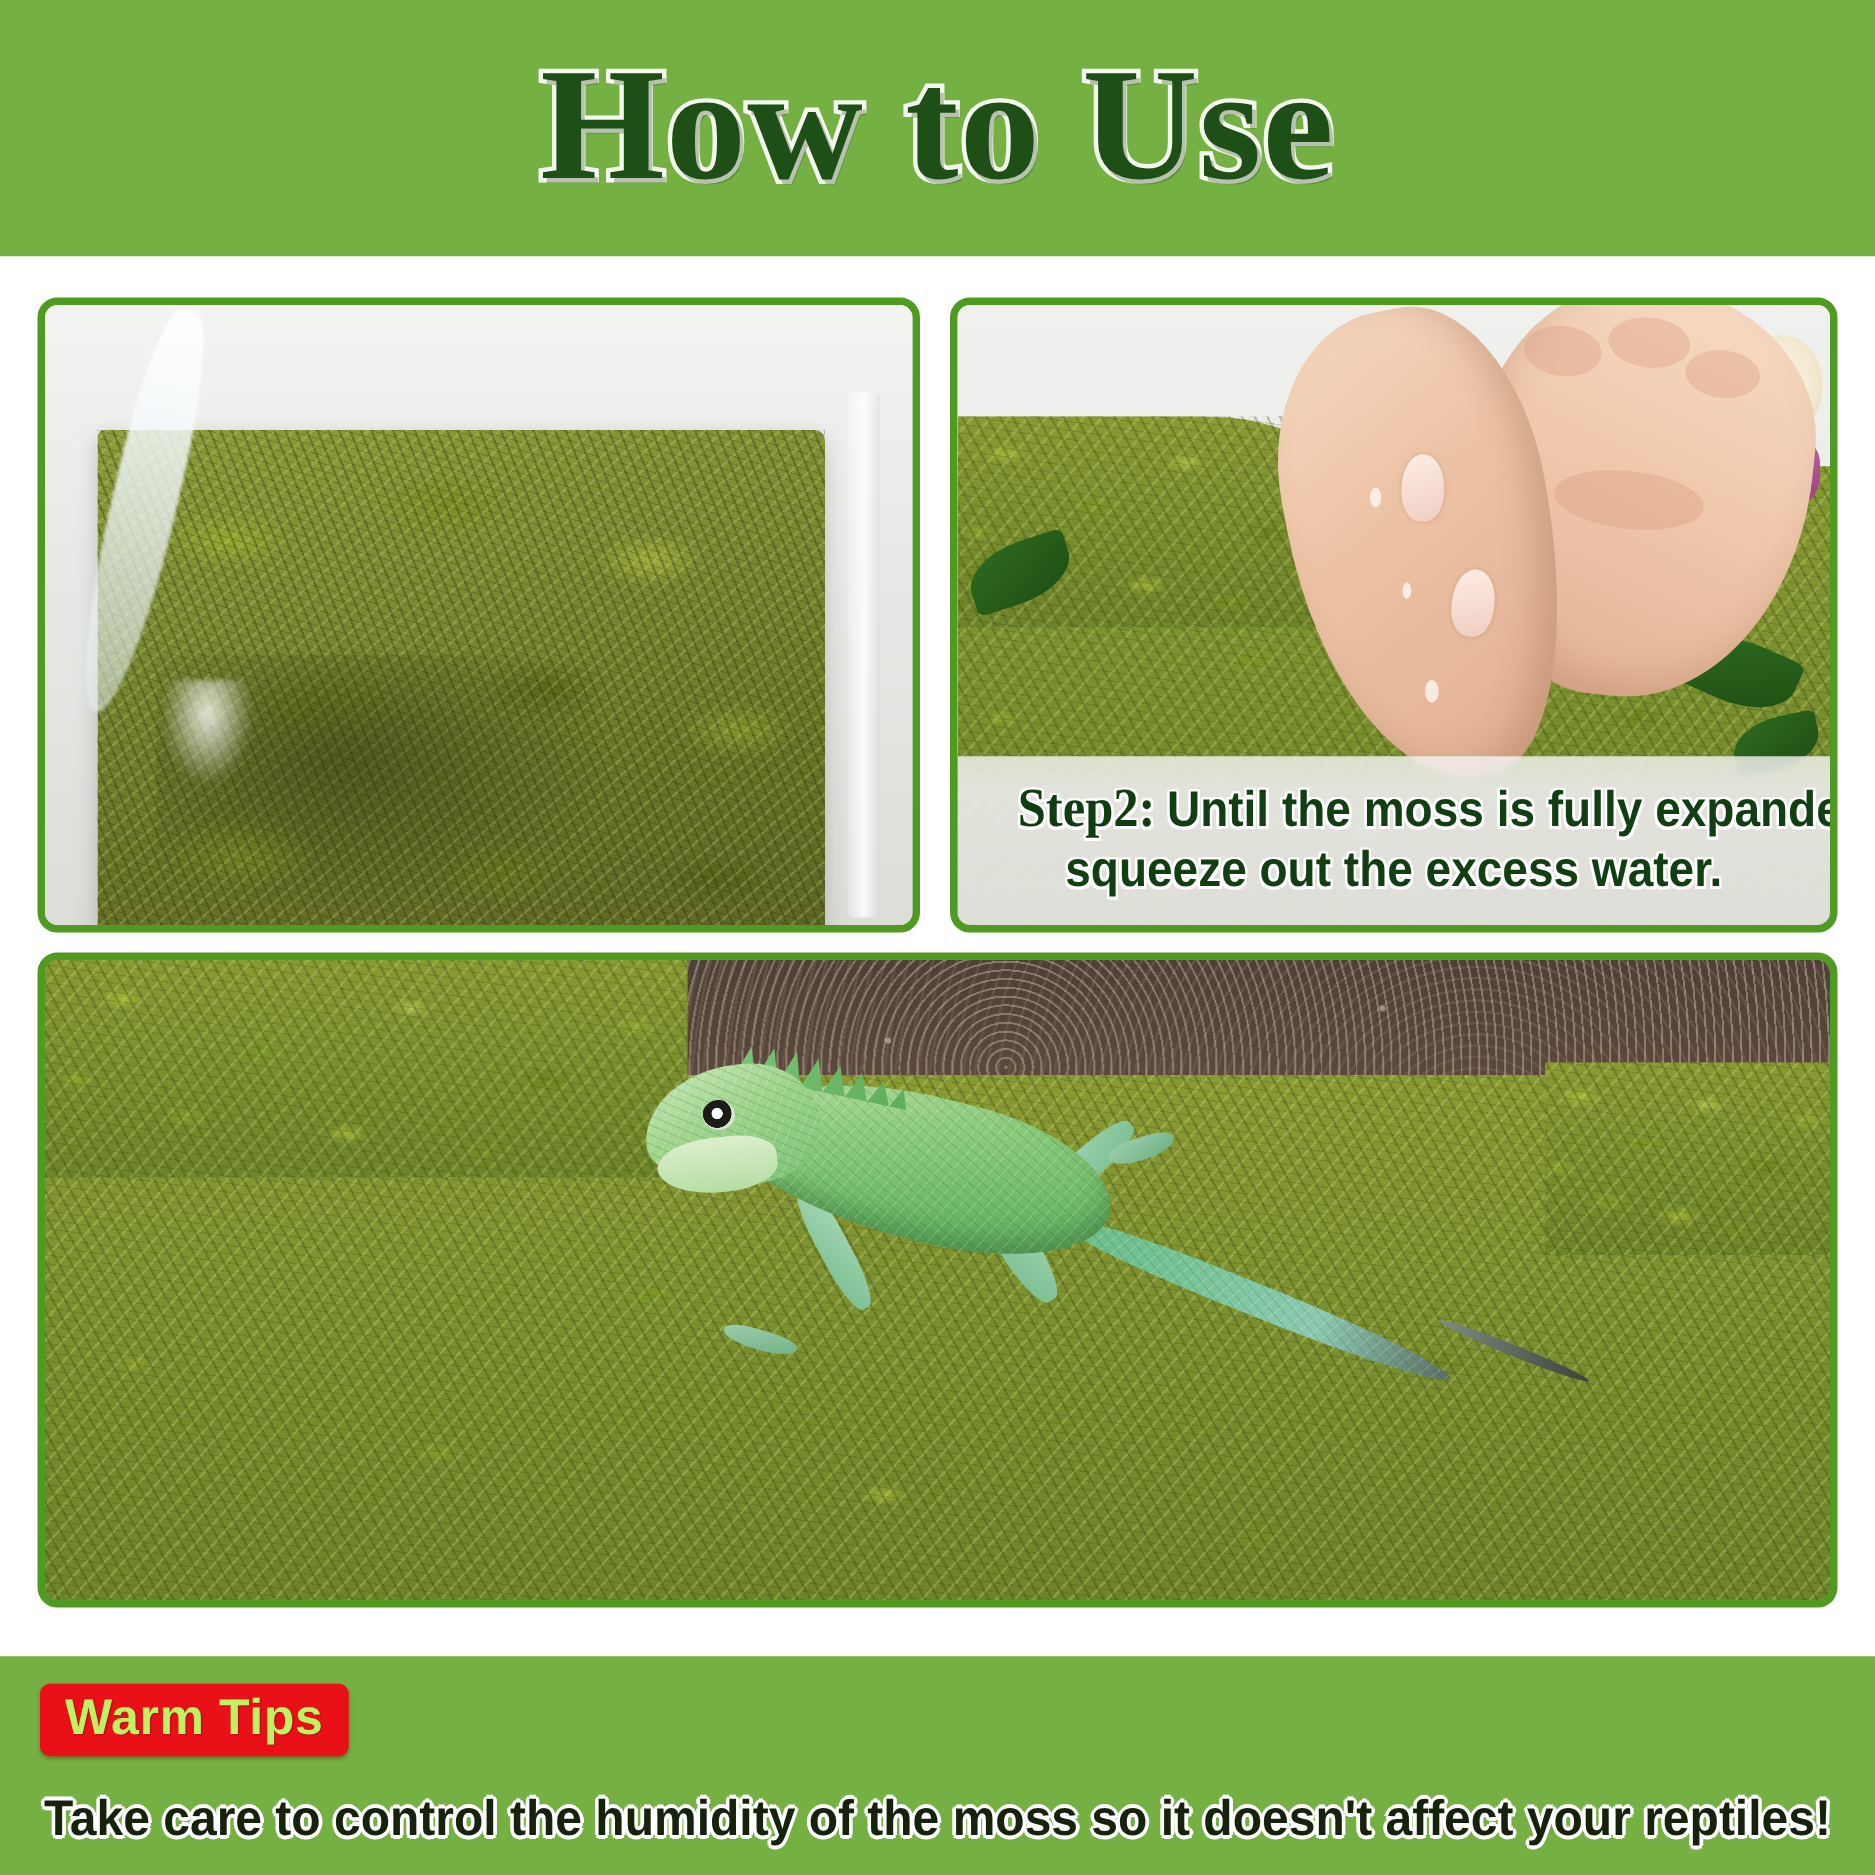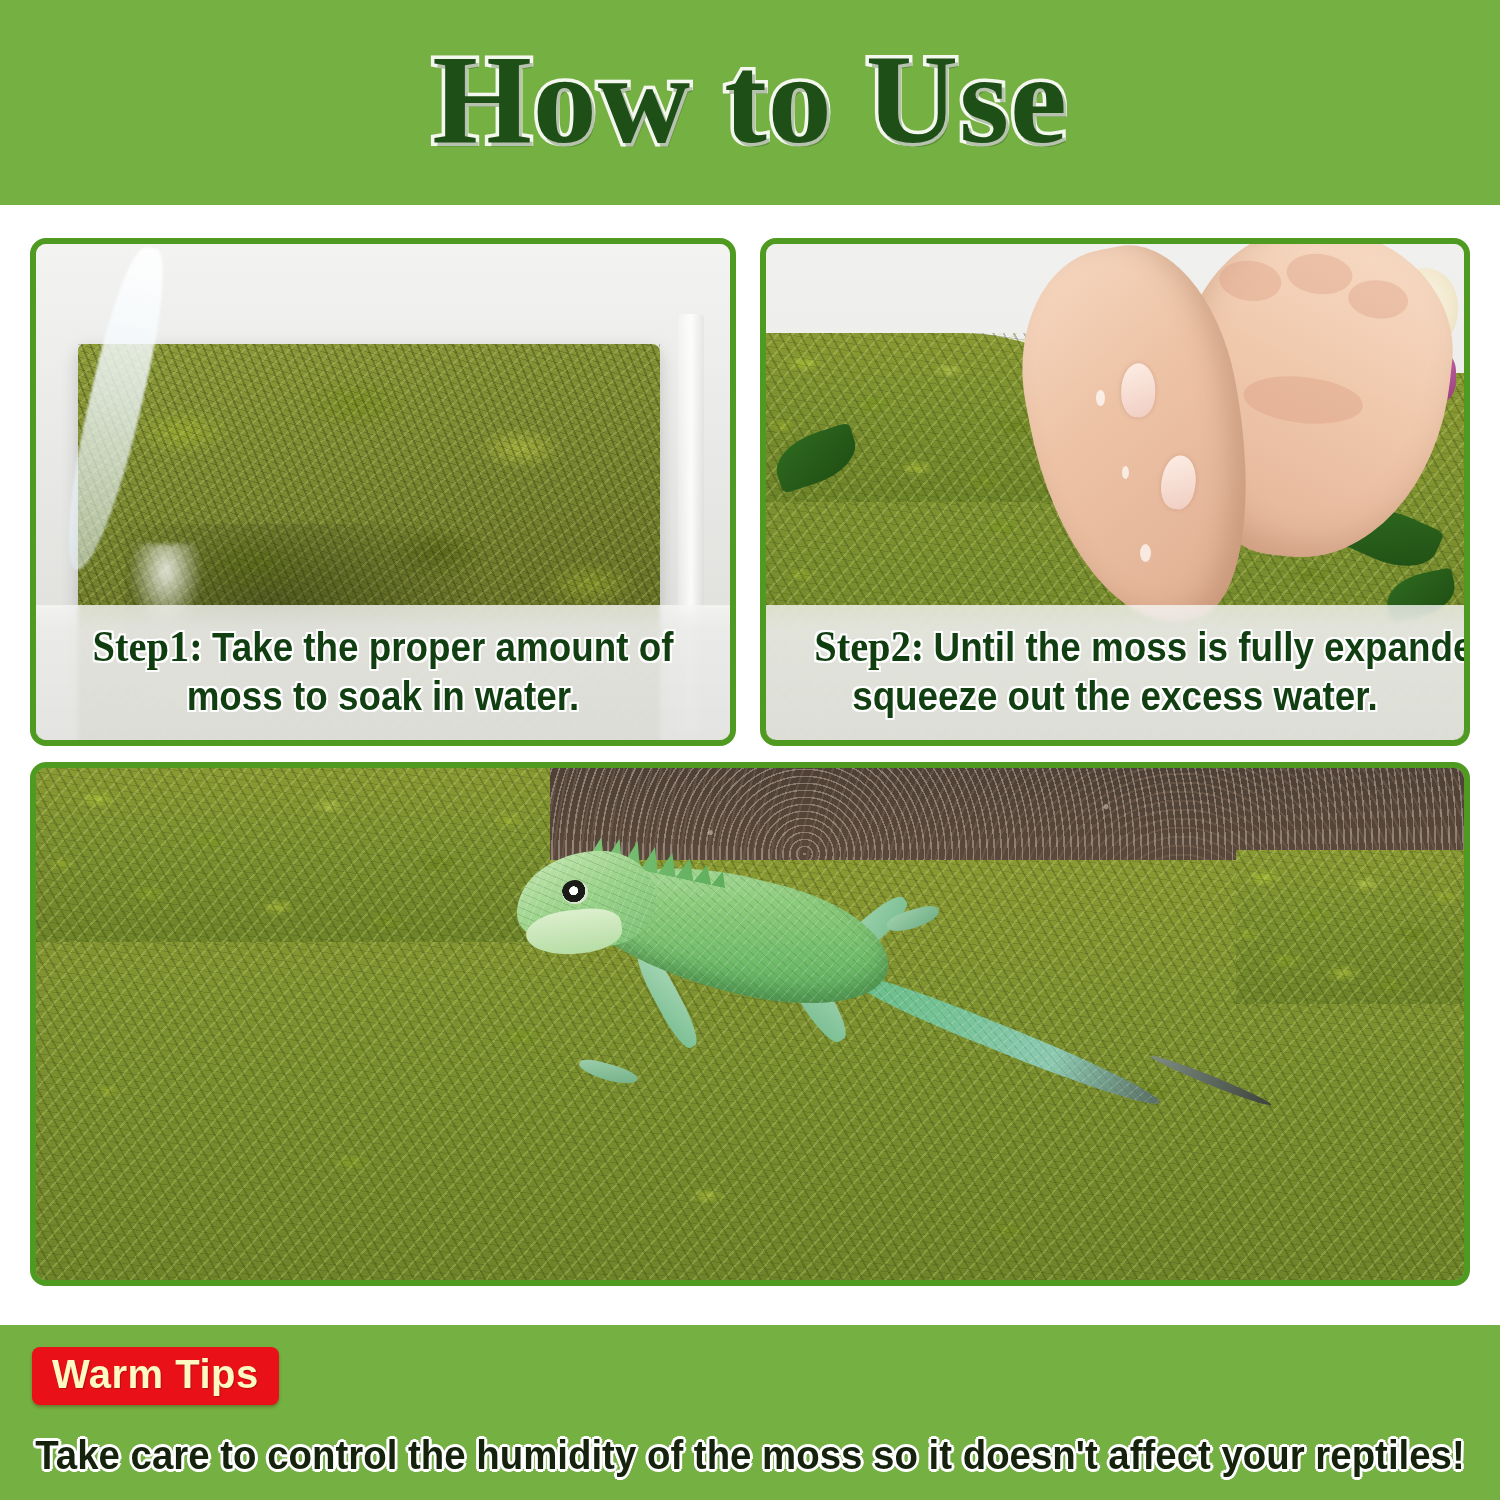--- a/index.html
+++ b/index.html
@@ -317,21 +317,21 @@
     padding: 6px 20px 10px 20px;
     background: #ea1017;
     border-radius: 8px;
     box-shadow: 0 2px 3px rgba(90,20,10,.35);
   }
   .warm-badge-label {
     font-family: "Liberation Sans", sans-serif;
     font-weight: bold;
     font-size: 40px;
     line-height: 1.05;
-    color: #fef9c3;
+    color: #bef264;
     letter-spacing: .5px;
     white-space: nowrap;
     text-shadow: 1px 1px 1px rgba(120,10,10,.45);
   }
   .footer-text {
     position: absolute;
     left: 0; right: 0; top: 108px;
     text-align: center;
     font-family: "Liberation Sans", sans-serif;
     font-weight: bold;
@@ -358,26 +358,20 @@
   <div class="card card-1">
     <div class="photo">
       <div class="c1-bg"></div>
       <div class="c1-box">
         <div class="c1-box-tex"></div>
         <div class="c1-wet"></div>
       </div>
       <div class="c1-rim-r"></div>
       <div class="c1-water"></div>
       <div class="c1-splash"></div>
-    </div>
-    <div class="caption">
-      <div class="cap-line">
-        <span class="cap-step">Step1:</span><span>Take the proper amount of</span>
-      </div>
-      <div class="cap-line">moss to soak in water.</div>
     </div>
   </div>
 
   <div class="card card-2">
     <div class="photo">
       <div class="c2-bg"></div>
       <div class="moss-bed c2-moss">
           <div class="moss-speck"></div>
         </div>
       <div class="moss-bed c2-moss2">

